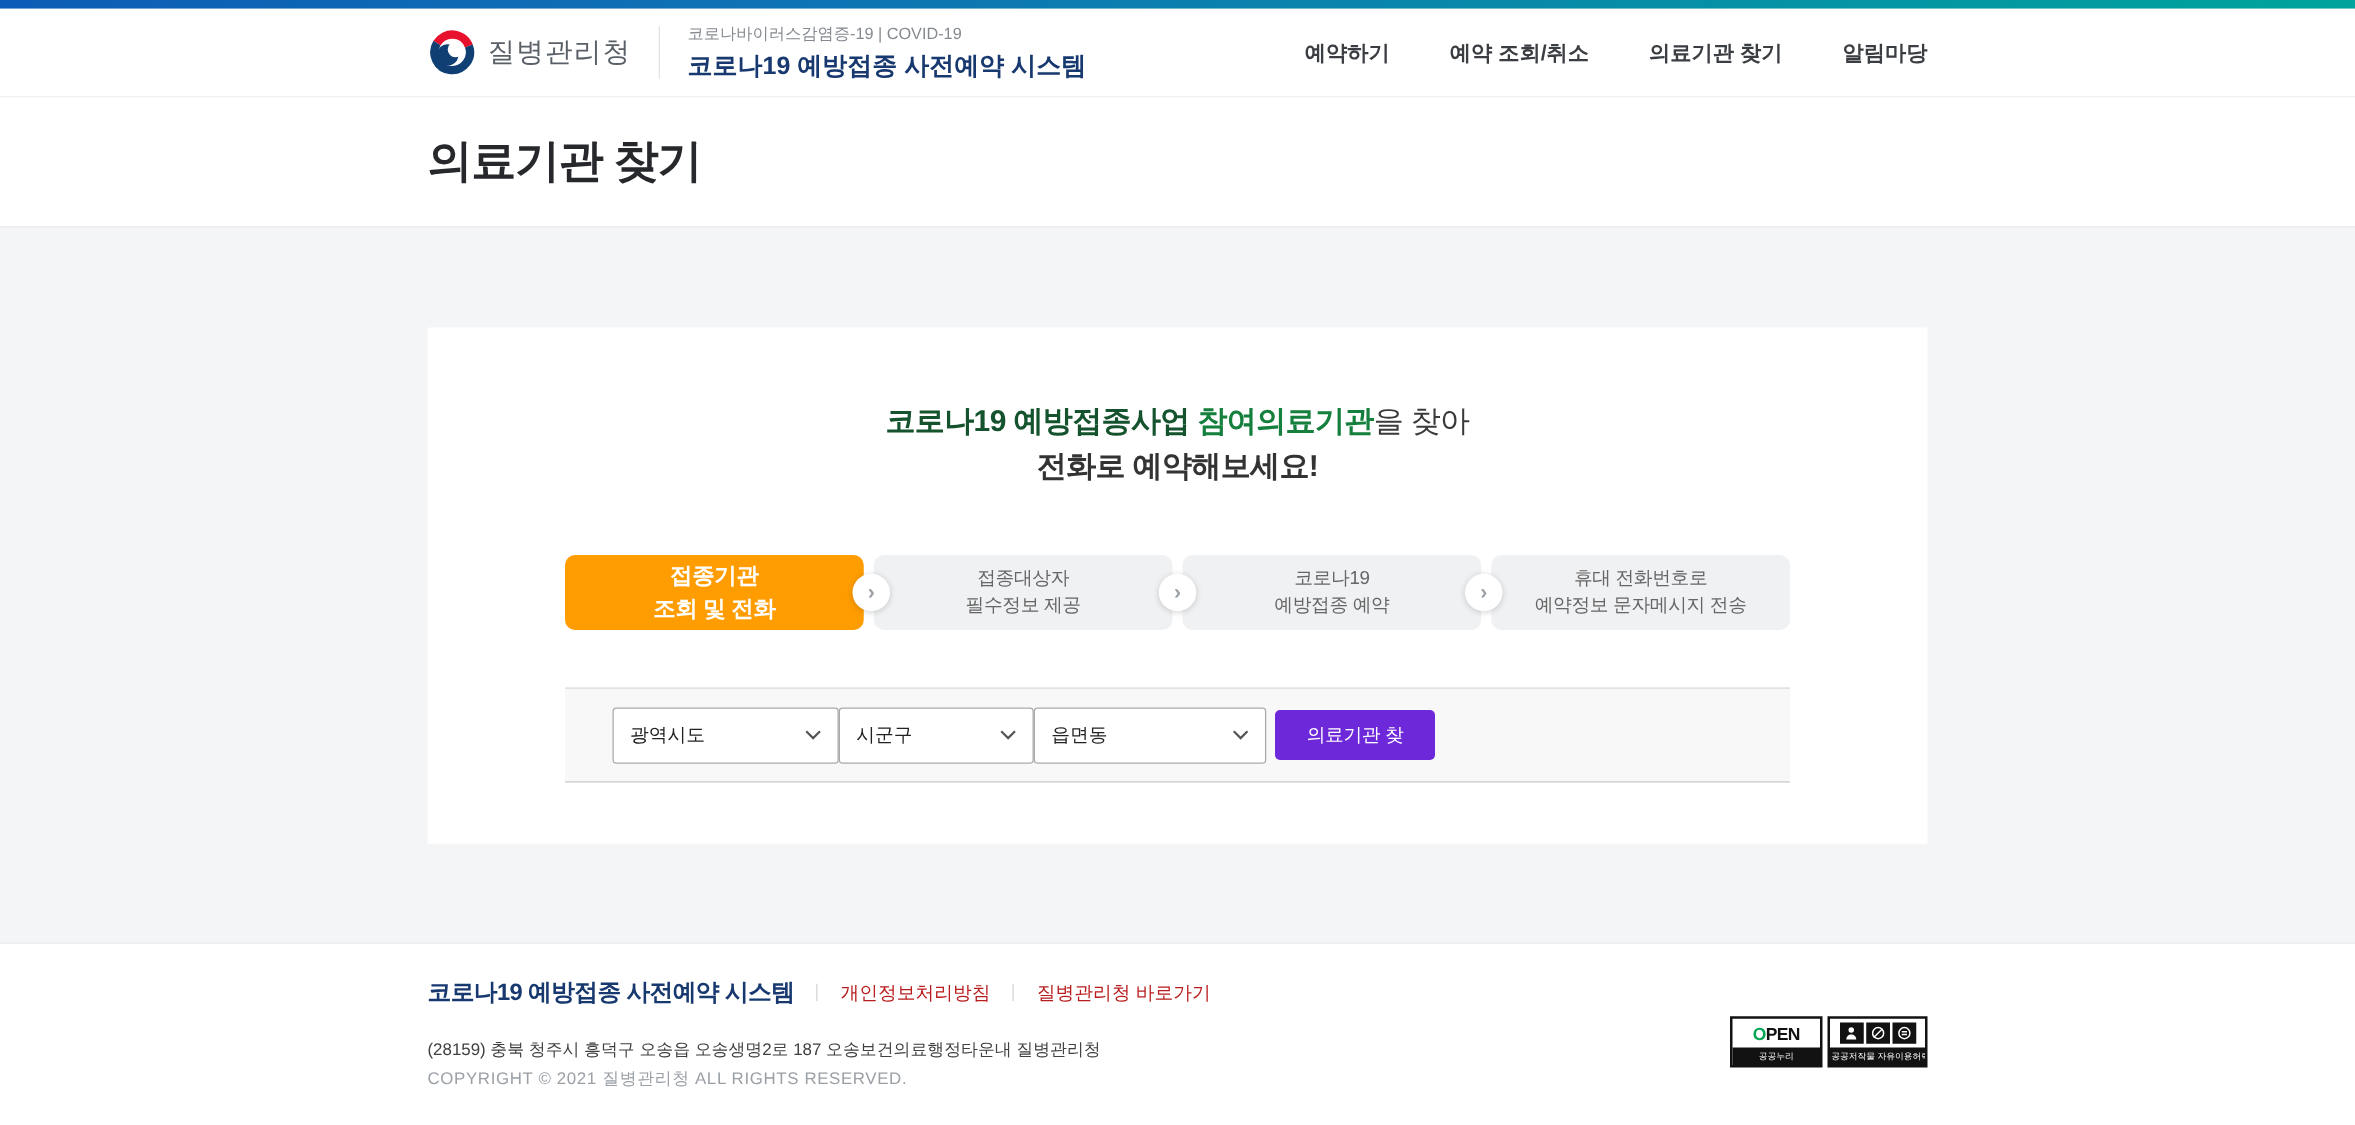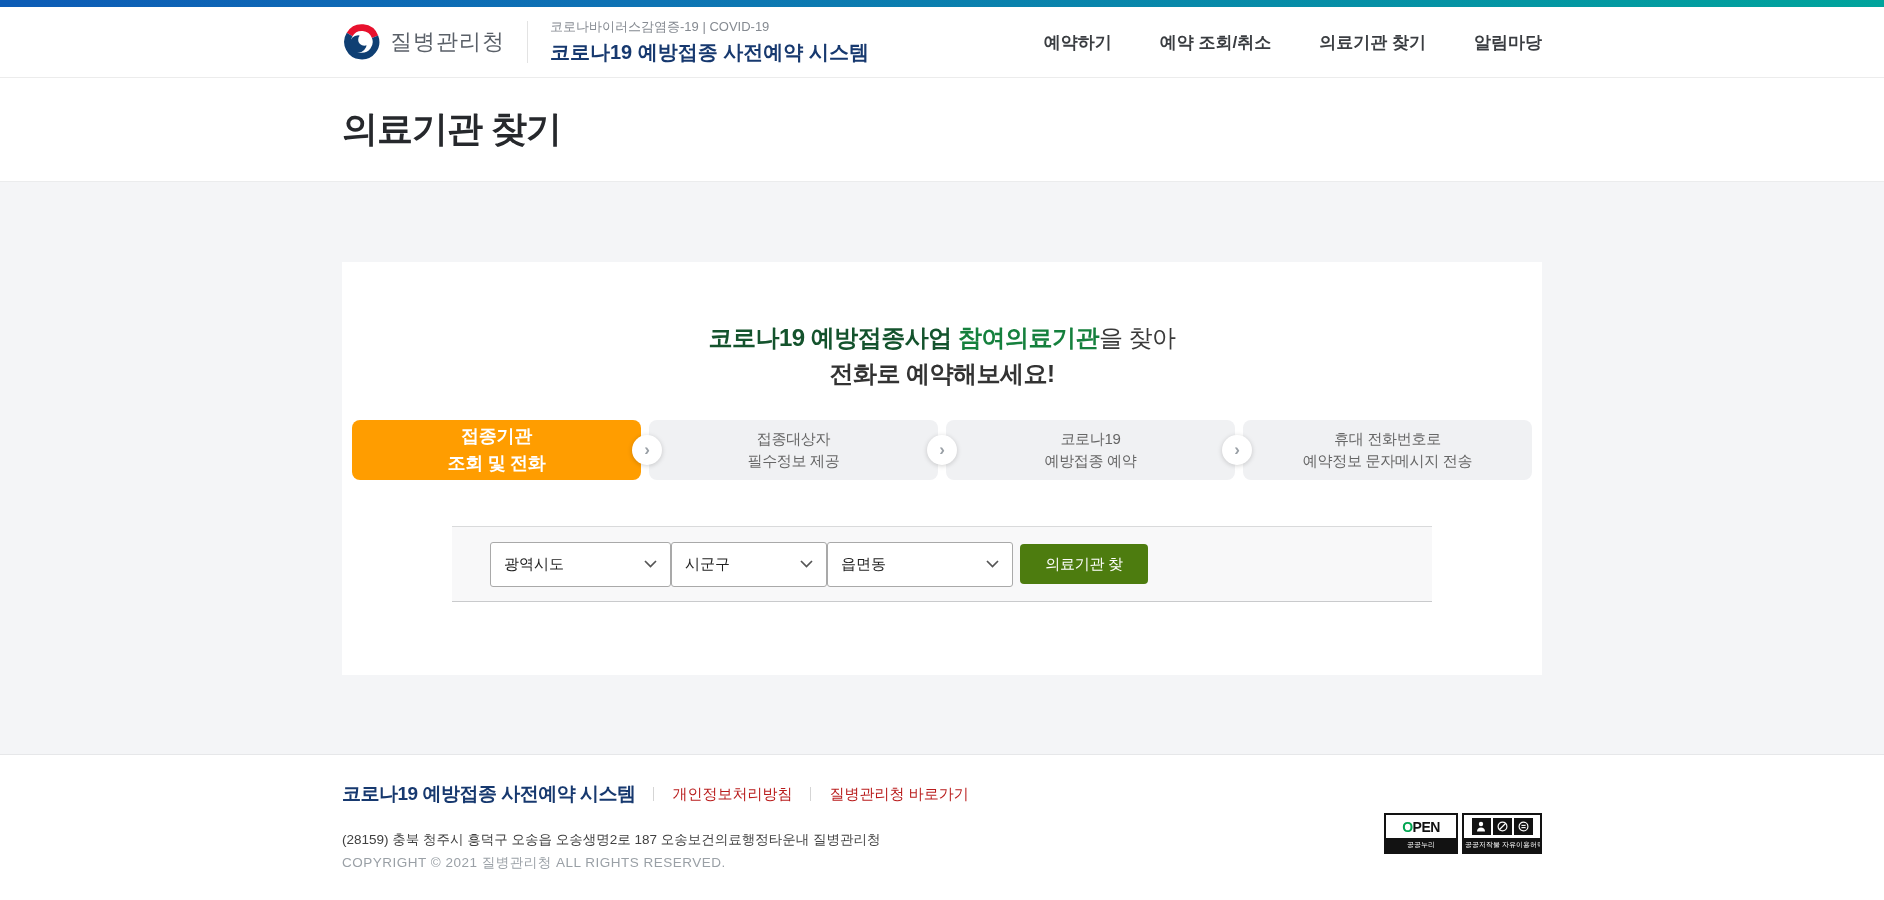--- a/index.html
+++ b/index.html
@@ -38,21 +38,21 @@
   }
   .card { width:1200px; margin:0 auto; background:#fff; height:413px; padding-top:58px; overflow:hidden; }
 
   .headline { text-align:center; font-size:24px; line-height:1.5; letter-spacing:-0.5px; }
   .hl-blue { color:#14532d; font-weight:600; }
   .hl-light { color:#15803d; font-weight:600; }
   .hl-rest { color:#3a3a3a; }
   .headline-2 { font-weight:800; color:#333; }
 
   
-  .steps { position:relative; width:1180px; margin:28px auto 0; display:flex; gap:8px; height:60px; }
+  .steps { position:relative; width:980px; margin:52px auto 0; display:flex; gap:8px; height:60px; }
   .step {
     flex:1; border-radius:8px; background:#f0f1f3; color:#666;
     display:flex; flex-direction:column; justify-content:center; align-items:center;
     font-size:15px; line-height:1.5; text-align:center; letter-spacing:-0.3px;
   }
   .step.active { background:#ff9d00; color:#fff; font-size:18px; font-weight:800; }
   .step-sep {
     position:absolute; top:50%; width:30px; height:30px; border-radius:50%;
     background:#fff; box-shadow:0 1px 5px rgba(0,0,0,.18);
     display:flex; align-items:center; justify-content:center;
@@ -67,21 +67,21 @@
     border-top:1px solid #d9dadb; border-bottom:1px solid #c9cacc;
     display:flex; align-items:center; padding:0 38px; 
   }
   .select {
     height:45px; background:#fff; border:1px solid #a9a9a9; border-radius:3px;
     display:flex; align-items:center; justify-content:space-between;
     padding:0 13px; font-size:15px; color:#222; cursor:pointer;
   }
   .select.w1 { width:181px; } .select.w2 { width:156px; } .select.w3 { width:186px; }
   .search-btn {
-    width:128px; height:40px; margin-left:7px; background:#4d7c0f; border:none; border-radius:4px;
+    width:128px; height:40px; margin-left:7px; background:#6d28d9; border:none; border-radius:4px;
     color:#fff; font-size:15px; cursor:pointer; letter-spacing:-0.3px;
     font-family:"Liberation Sans","DejaVu Sans",sans-serif;
   }
 
   
   .footer { height:145px; background:#fff; }
   .footer-inner { width:1200px; margin:0 auto; padding-top:26px; position:relative; }
   .f-row { display:flex; align-items:center; }
   .f-title { font-size:19px; font-weight:800; color:#17396f; letter-spacing:-0.5px; cursor:pointer; }
   .f-sep { width:1px; height:14px; background:#d5d5d5; margin:0 18px; }

